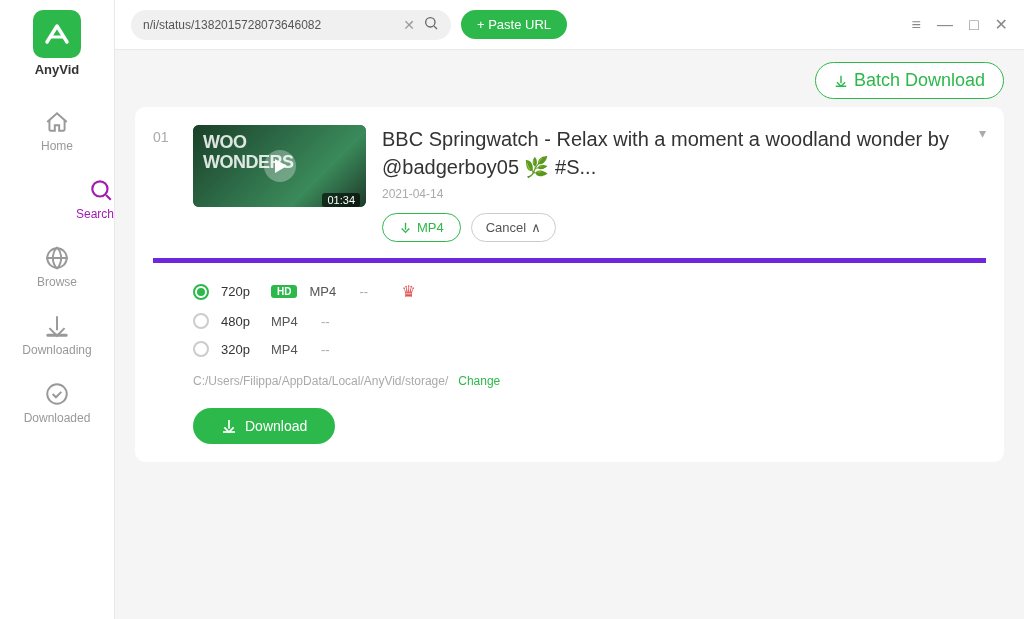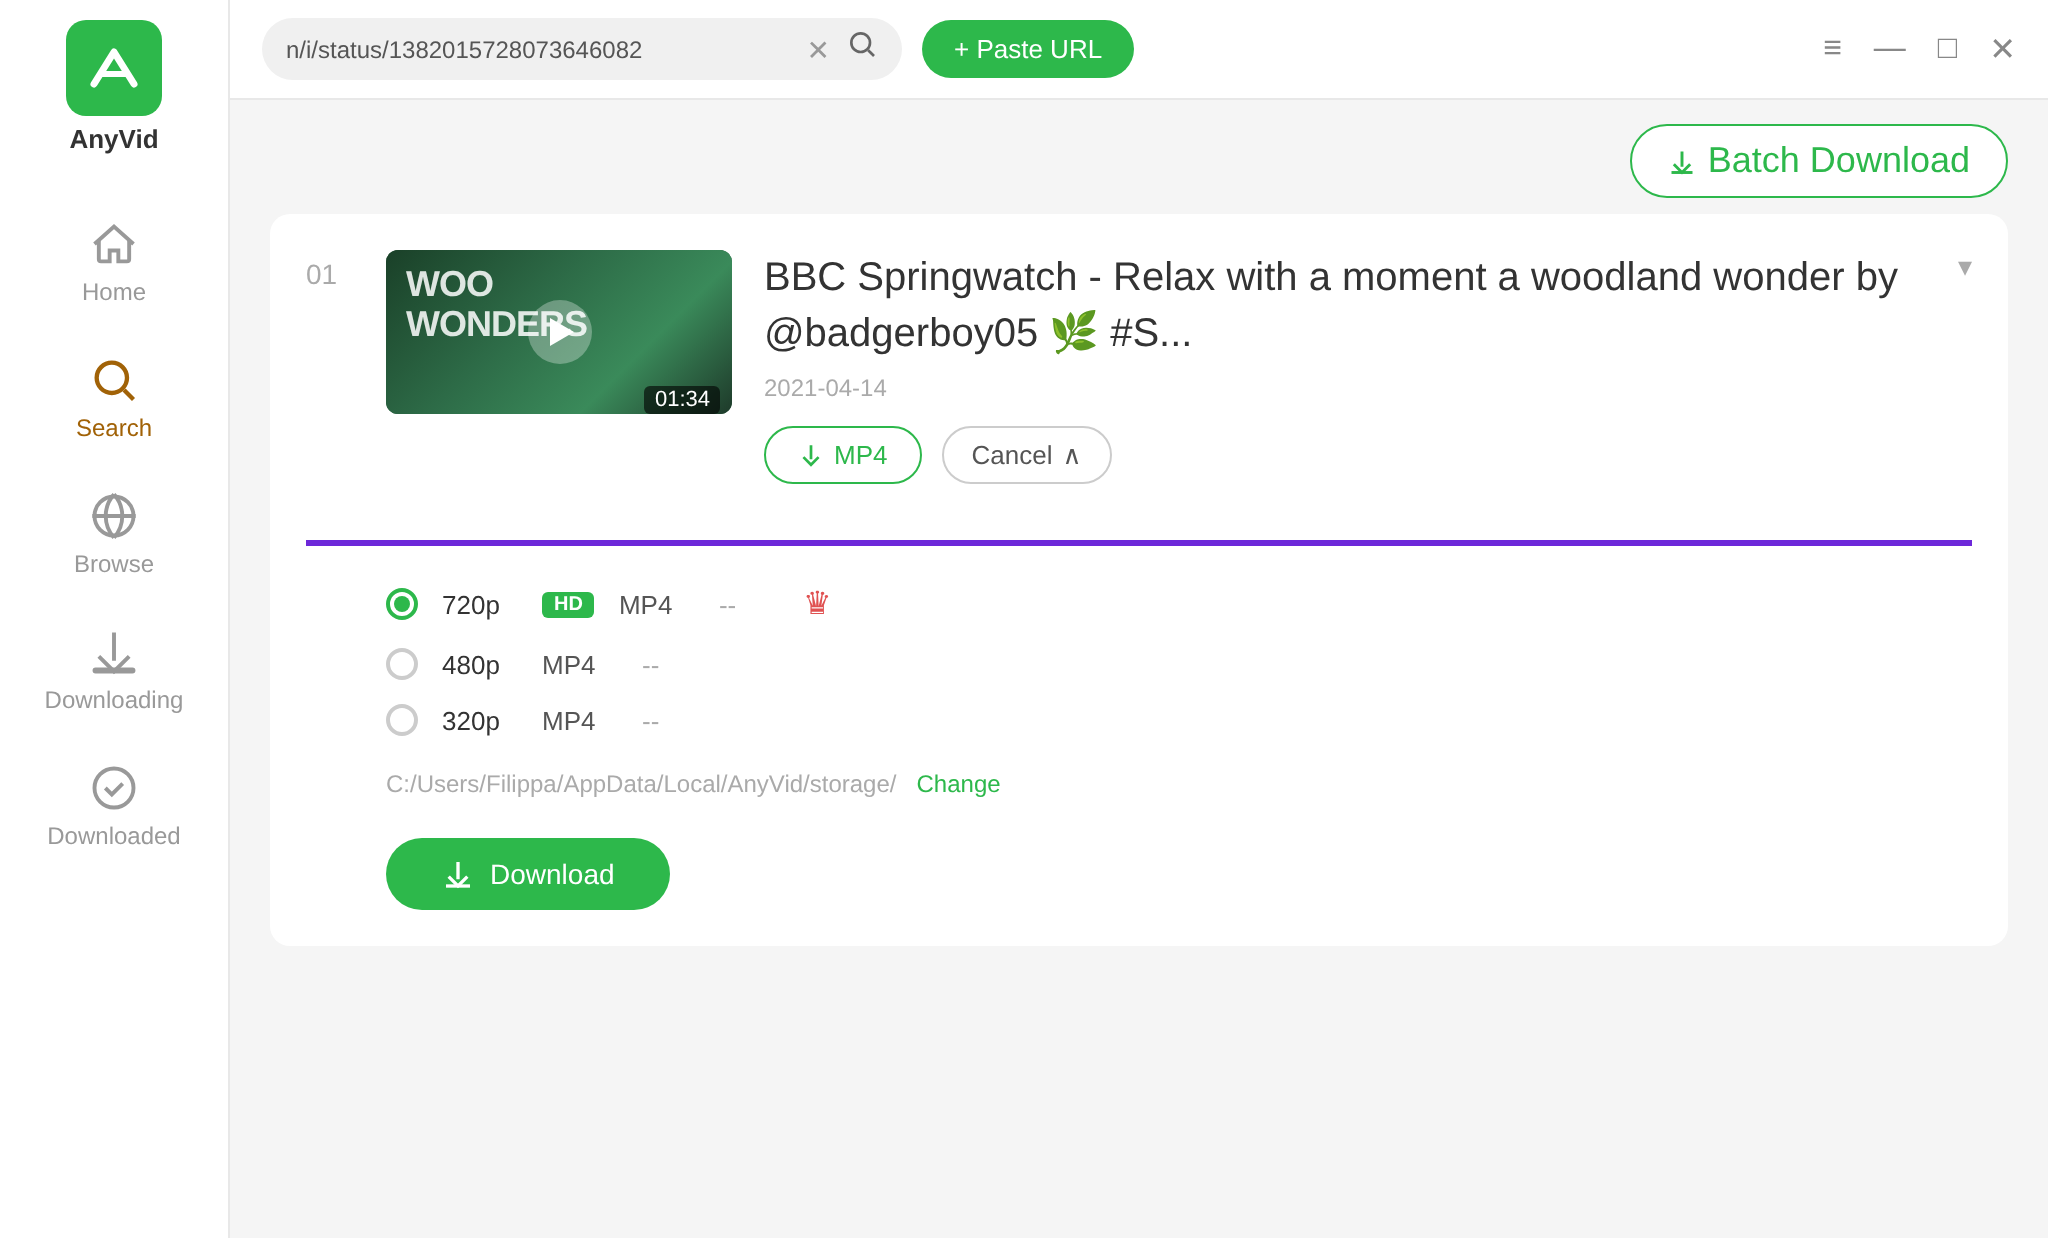--- a/index.html
+++ b/index.html
@@ -46,21 +46,22 @@
     .nav-item {
       display: flex;
       flex-direction: column;
       align-items: center;
       padding: 12px 0;
       width: 100%;
       cursor: pointer;
       color: #999;
     }
     .nav-item.active {
-      color: #a16207;
+      color: #a21caf;
+      align-items: flex-end;
     }
     .nav-item svg {
       width: 26px;
       height: 26px;
       margin-bottom: 4px;
     }
     .nav-label {
       font-size: 12px;
     }
 
@@ -161,21 +162,21 @@
       overflow-y: auto;
     }
 
     
     .video-card {
       background: #fff;
       border-radius: 10px;
       padding: 18px;
       display: flex;
       flex-direction: column;
-      gap: 12px;
+      gap: 0;
     }
     .video-top {
       display: flex;
       align-items: flex-start;
       gap: 16px;
       margin-bottom: 16px;
     }
     .video-index {
       font-size: 14px;
       color: #aaa;
@@ -279,21 +280,21 @@
       gap: 5px;
     }
     .title-chevron {
       color: #aaa;
       font-size: 14px;
       margin-left: auto;
     }
 
     
     .quality-section {
-      border-top: 3px solid #6d28d9;
+      border-top: 5px solid #6d28d9;
       padding-top: 14px;
     }
     .quality-row {
       display: flex;
       align-items: center;
       gap: 12px;
       padding: 5px 40px;
       margin-bottom: 2px;
     }
     .radio-custom {

